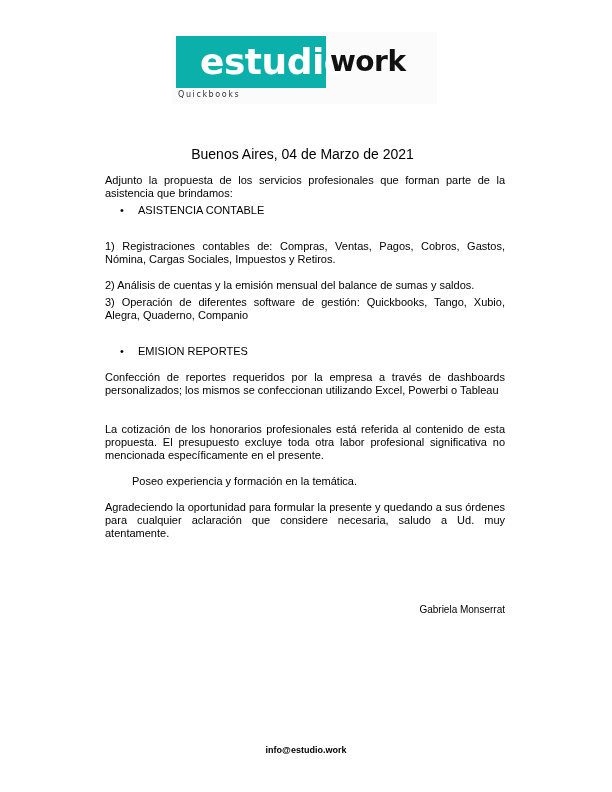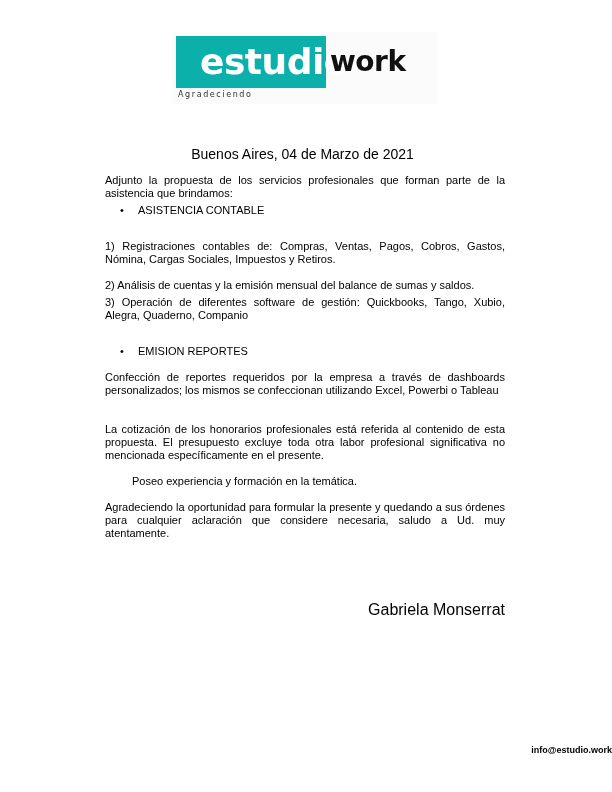--- a/index.html
+++ b/index.html
@@ -91,43 +91,43 @@
     .bullet .dot {
       display: inline-block;
       width: 18px;
     }
     .signature {
       position: absolute;
       top: 603px;
       left: 105px;
       width: 400px;
       text-align: right;
-      font-size: 16px;
+      font-size: 10px;
       line-height: 13px;
     }
     .footer {
       position: absolute;
       top: 745px;
       left: 0;
       width: 612px;
-      text-align: right;
+      text-align: center;
       font-size: 9px;
       font-weight: bold;
       line-height: 11px;
     }
   </style>
 </head>
 <body>
 
 <div class="logo-wrap">
   <div class="logo-box">
     <span class="logo-estudio">estudio</span>
   </div>
   <span class="logo-work">work</span>
-  <span class="logo-tagline">Agradeciendo</span>
+  <span class="logo-tagline">Quickbooks</span>
 </div>
 
 <div class="date">Buenos Aires, 04 de Marzo de 2021</div>
 
 <div class="content" style="top:174px;">
   <p>Adjunto la propuesta de los servicios profesionales que forman parte de la asistencia que brindamos:</p>
 </div>
 
 <div class="bullet" style="top:204px;">
   <span class="dot">•</span><span>ASISTENCIA CONTABLE</span>

